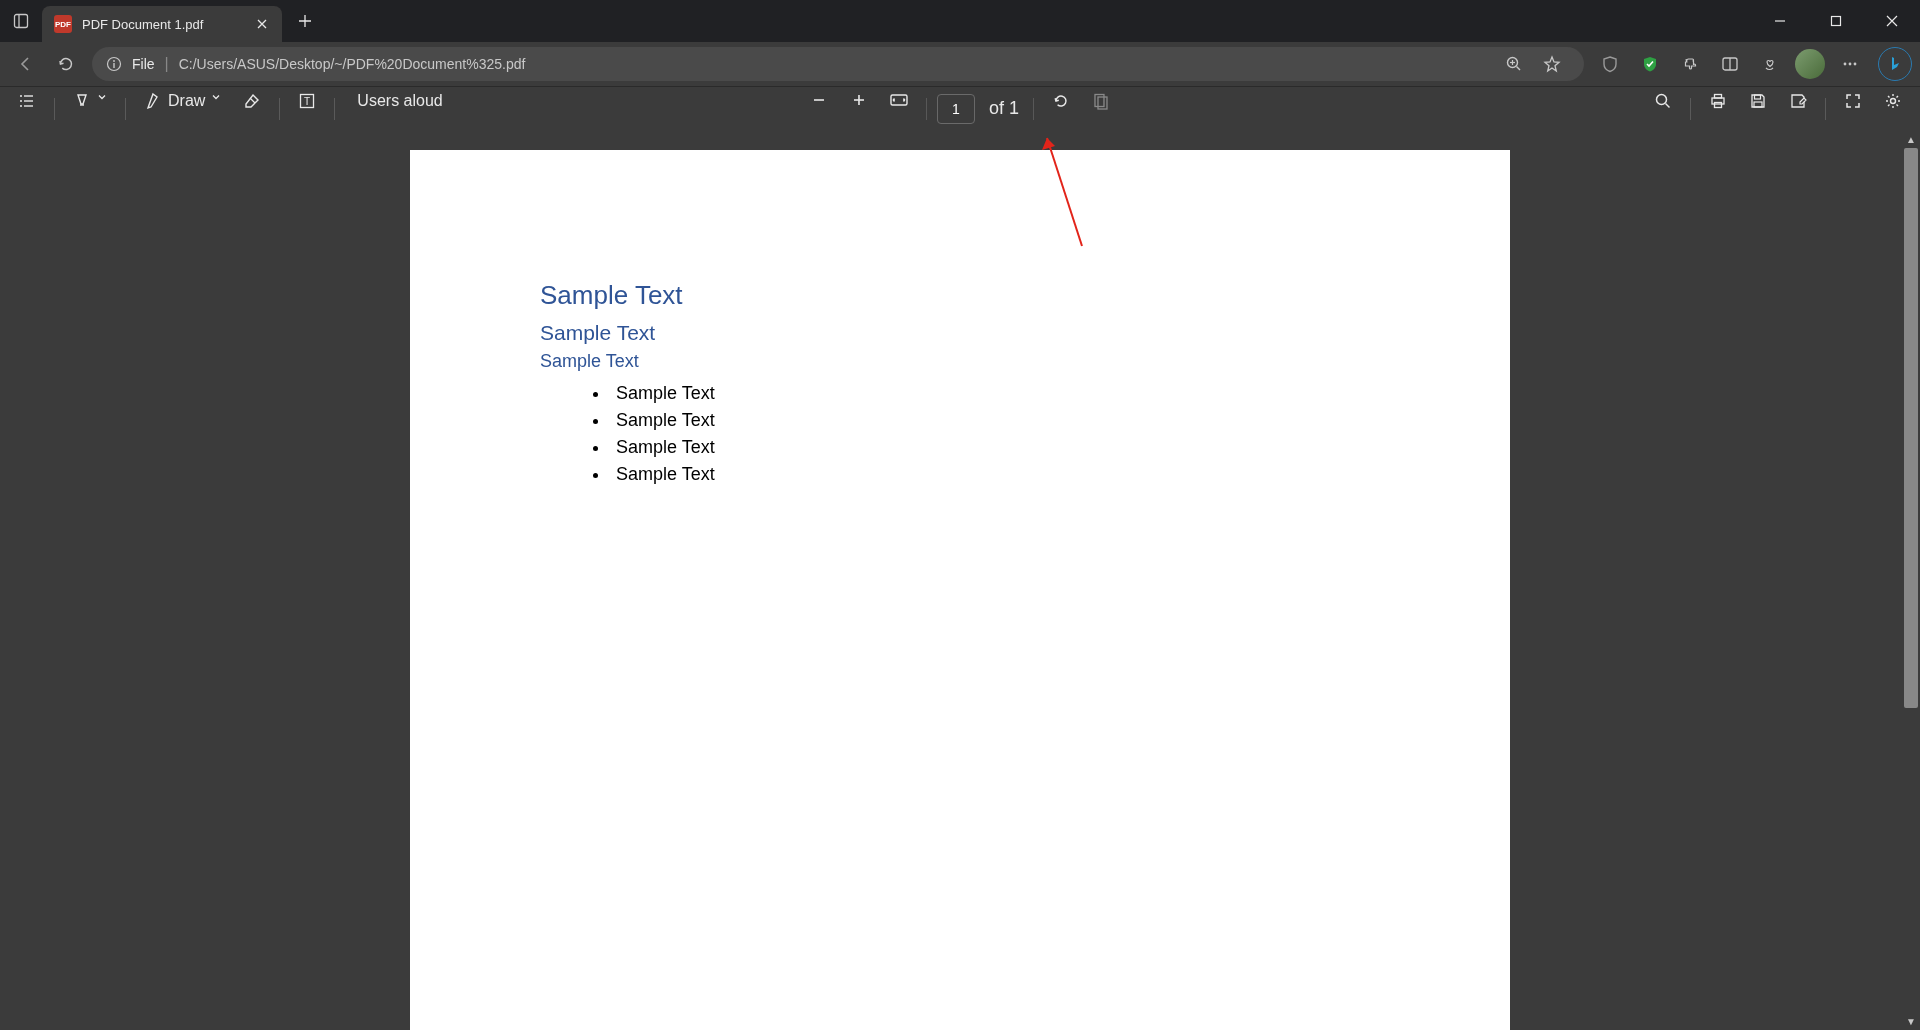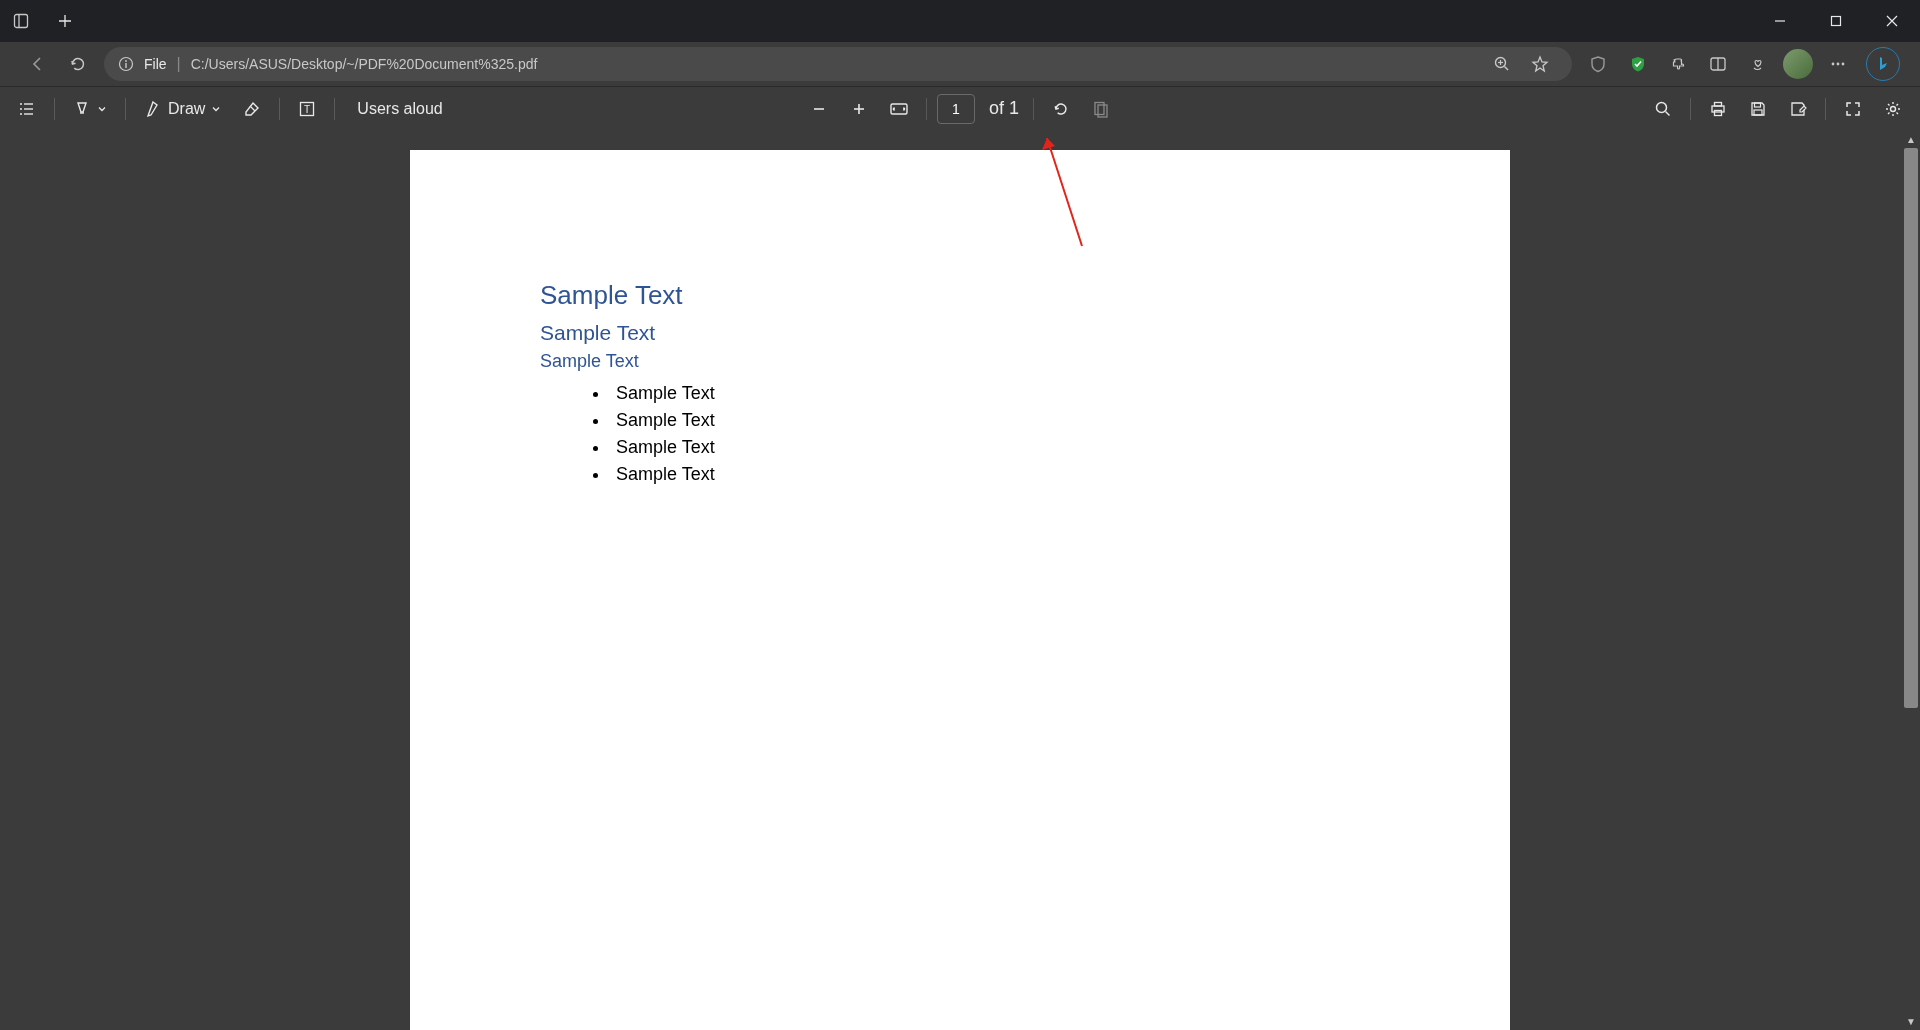--- a/index.html
+++ b/index.html
@@ -72,21 +72,21 @@
   display:flex;align-items:center;justify-content:center;
   color: #e8e8e8;
 }
 
 
 .addrrow {
   height: 44px;
   background: #3b3b3b;
   display: flex;
   align-items: center;
-  padding: 0 20px;
+  padding: 0 8px;
   gap: 4px;
 }
 .icon-btn {
   width: 36px; height: 36px;
   display:flex;align-items:center;justify-content:center;
   color: #c8c8c8;
   border-radius: 4px;
 }
 .addrbar {
   flex: 1;
@@ -125,21 +125,21 @@
   background: #3b3b3b;
   border-top: 1px solid #2a2a2a;
   display: flex;
   align-items: center;
   padding: 0 10px;
   color: #e8e8e8;
   gap: 6px;
 }
 .tb-btn {
   height: 34px;
-  display:flex;align-items:center;justify-content:center;
+  display:flex;align-items:flex-start;justify-content:center;
   padding: 0 8px;
   color:#e8e8e8;
   border-radius:4px;
   gap:6px;
 }
 .tb-btn.square { width:34px; padding:0; }
 .tb-div {
   width:1px; height:22px; background:#5a5a5a; margin: 0 4px;
 }
 .draw-label { font-size:16px; }
@@ -239,20 +239,29 @@
 </style>
 </head>
 <body>
 
 <div class="titlebar">
   <div class="tab-spacer-btn">
     <svg width="16" height="16" viewBox="0 0 16 16">
         <rect x="1.5" y="1.5" width="13" height="13" rx="2" fill="none" stroke="#c8c8c8" stroke-width="1.3"></rect>
         <line x1="6" y1="2" x2="6" y2="14" stroke="#c8c8c8" stroke-width="1.3"></line>
       </svg>
+  </div>
+  <div class="tab">
+    <div class="favicon">PDF</div>
+    <div class="title">PDF Document 1.pdf</div>
+    <div class="close">
+      <svg width="10" height="10" viewBox="0 0 10 10">
+          <path d="M1 1 L9 9 M9 1 L1 9" stroke="#e8e8e8" stroke-width="1.3"></path>
+        </svg>
+    </div>
   </div>
   <div class="new-tab">
     <svg width="14" height="14" viewBox="0 0 14 14">
         <path d="M7 1 V13 M1 7 H13" stroke="#e8e8e8" stroke-width="1.3"></path>
       </svg>
   </div>
   <div class="win-controls">
     <div>
       <svg width="12" height="12" viewBox="0 0 12 12">
           <line x1="1" y1="6" x2="11" y2="6" stroke="#e8e8e8" stroke-width="1.2"></line>

